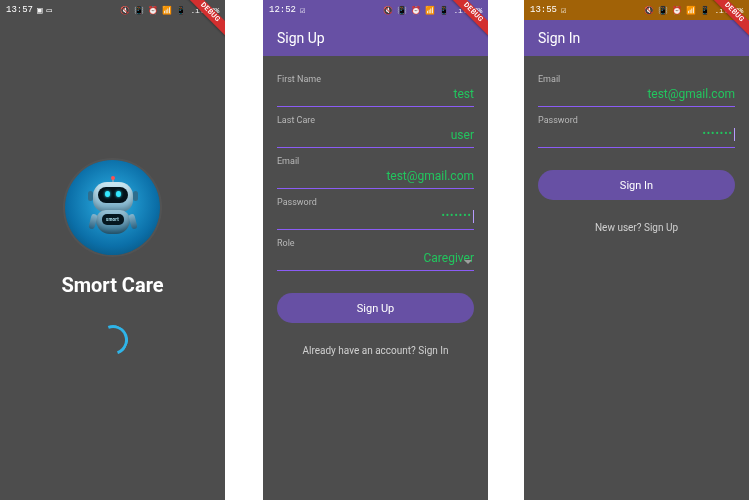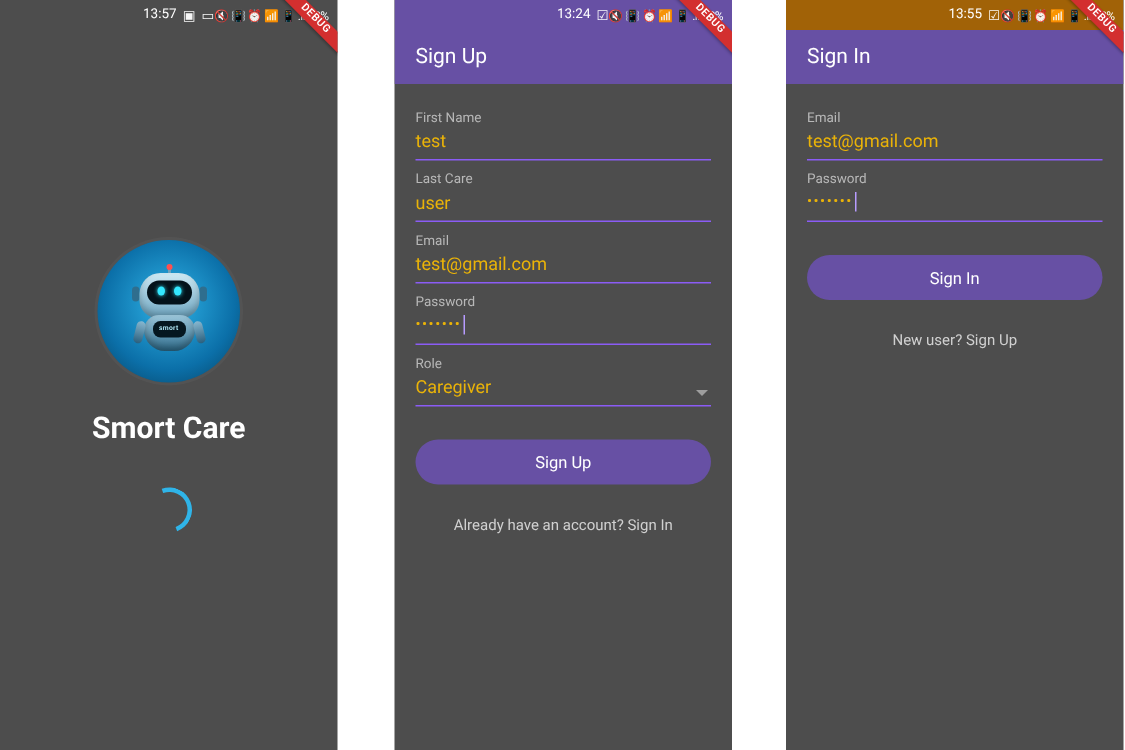--- a/index.html
+++ b/index.html
@@ -1,30 +1,30 @@
 <!DOCTYPE html>
 <html><head>
 <meta charset="utf-8">
 <style>
   html,body{margin:0;padding:0;background:#fff;font-family:Roboto,Arial,sans-serif;}
   .stage{width:750px;height:500px;position:relative;}
   .phone{position:absolute;top:0;width:225px;height:500px;background:#4d4d4d;overflow:hidden;}
   .p1{left:0;}
   .p2{left:263px;}
   .p3{left:524px;}
-  .status-bar{height:20px;display:flex;align-items:center;justify-content:flex-end;padding:0 6px;color:#fff;font-size:9px;box-sizing:border-box;position:relative;z-index:2;}
+  .status-bar{height:20px;display:flex;align-items:center;justify-content:space-between;padding:0 6px;color:#fff;font-size:9px;box-sizing:border-box;position:relative;z-index:2;font-family:Liberation Mono, monospace;}
   .status-left{display:flex;align-items:center;gap:4px;}
   .status-right{display:flex;align-items:center;gap:2px;font-size:8px;letter-spacing:-0.4px;}
   .ic{display:inline-block;opacity:.95;}
   .appbar{height:36px;background:#6750A4;display:flex;align-items:center;padding:0 14px;color:#fff;font-size:14px;font-weight:400;}
   .debug-ribbon{position:absolute;top:8px;right:-30px;width:90px;transform:rotate(45deg);background:#d32f2f;color:#fff;font-size:7px;font-weight:600;text-align:center;padding:1px 0;letter-spacing:0.4px;box-shadow:0 1px 2px rgba(0,0,0,.3);z-index:3;line-height:1.1;}
   .form{padding:10px 14px;}
   .field{margin-top:8px;border-bottom:1px solid #8b5cf6;padding-bottom:5px;position:relative;}
   .label{font-size:9px;color:#b8b8b8;margin-bottom:3px;}
-  .value{font-size:12px;color:#eab308;min-height:14px;}
+  .value{font-size:12px;color:#22c55e;min-height:14px;text-align:right;}
   .dots{letter-spacing:1px;font-size:10px;}
   .select-arrow{position:absolute;right:2px;bottom:6px;width:0;height:0;border-left:4px solid transparent;border-right:4px solid transparent;border-top:4px solid #9e9e9e;}
   .btn{margin:22px 0 0;background:#6750A4;color:#fff;font-size:11px;height:30px;border-radius:15px;display:flex;align-items:center;justify-content:center;}
   .alt-link{margin-top:22px;text-align:center;font-size:10px;color:#d0d0d0;}
   .splash-body{height:calc(100% - 20px);display:flex;flex-direction:column;align-items:center;padding-top:140px;box-sizing:border-box;}
   .avatar{width:95px;height:95px;border-radius:50%;background:radial-gradient(circle at 50% 45%,#2fb4e8 0%,#0b6fa8 62%,#073f5e 100%);display:flex;align-items:center;justify-content:center;position:relative;box-shadow:0 0 0 2px rgba(255,255,255,.04);}
   .robot{position:relative;width:58px;height:60px;}
   .robot .head{position:absolute;top:4px;left:9px;width:40px;height:30px;border-radius:14px 14px 12px 12px;background:linear-gradient(#cfeaf4,#6fa7c3);box-shadow:inset 0 -3px 5px rgba(0,0,0,.25);}
   .robot .face{position:absolute;top:9px;left:14px;width:30px;height:16px;border-radius:8px;background:#04121a;}
   .robot .eye{position:absolute;top:13px;width:5px;height:6px;border-radius:50%;background:#34e8ff;box-shadow:0 0 3px #34e8ff;}
@@ -81,21 +81,21 @@
       </div>
       <div class="app-title">Smort Care</div>
       <div class="spinner"></div>
     </div>
   </div>
 
   <div class="phone p2">
     <div class="debug-ribbon">DEBUG</div>
     <div class="status-bar" style="background:#6750A4;">
       <div class="status-left">
-        <span>13:24</span>
+        <span>12:52</span>
         <span class="ic">☑</span>
       </div>
       <div class="status-right">
         <span class="ic">🔇 📳 ⏰ 📶 📱 .ıl</span>
         <span>78%</span>
       </div>
     </div>
     <div class="appbar">
       <span>Sign Up</span>
     </div>

